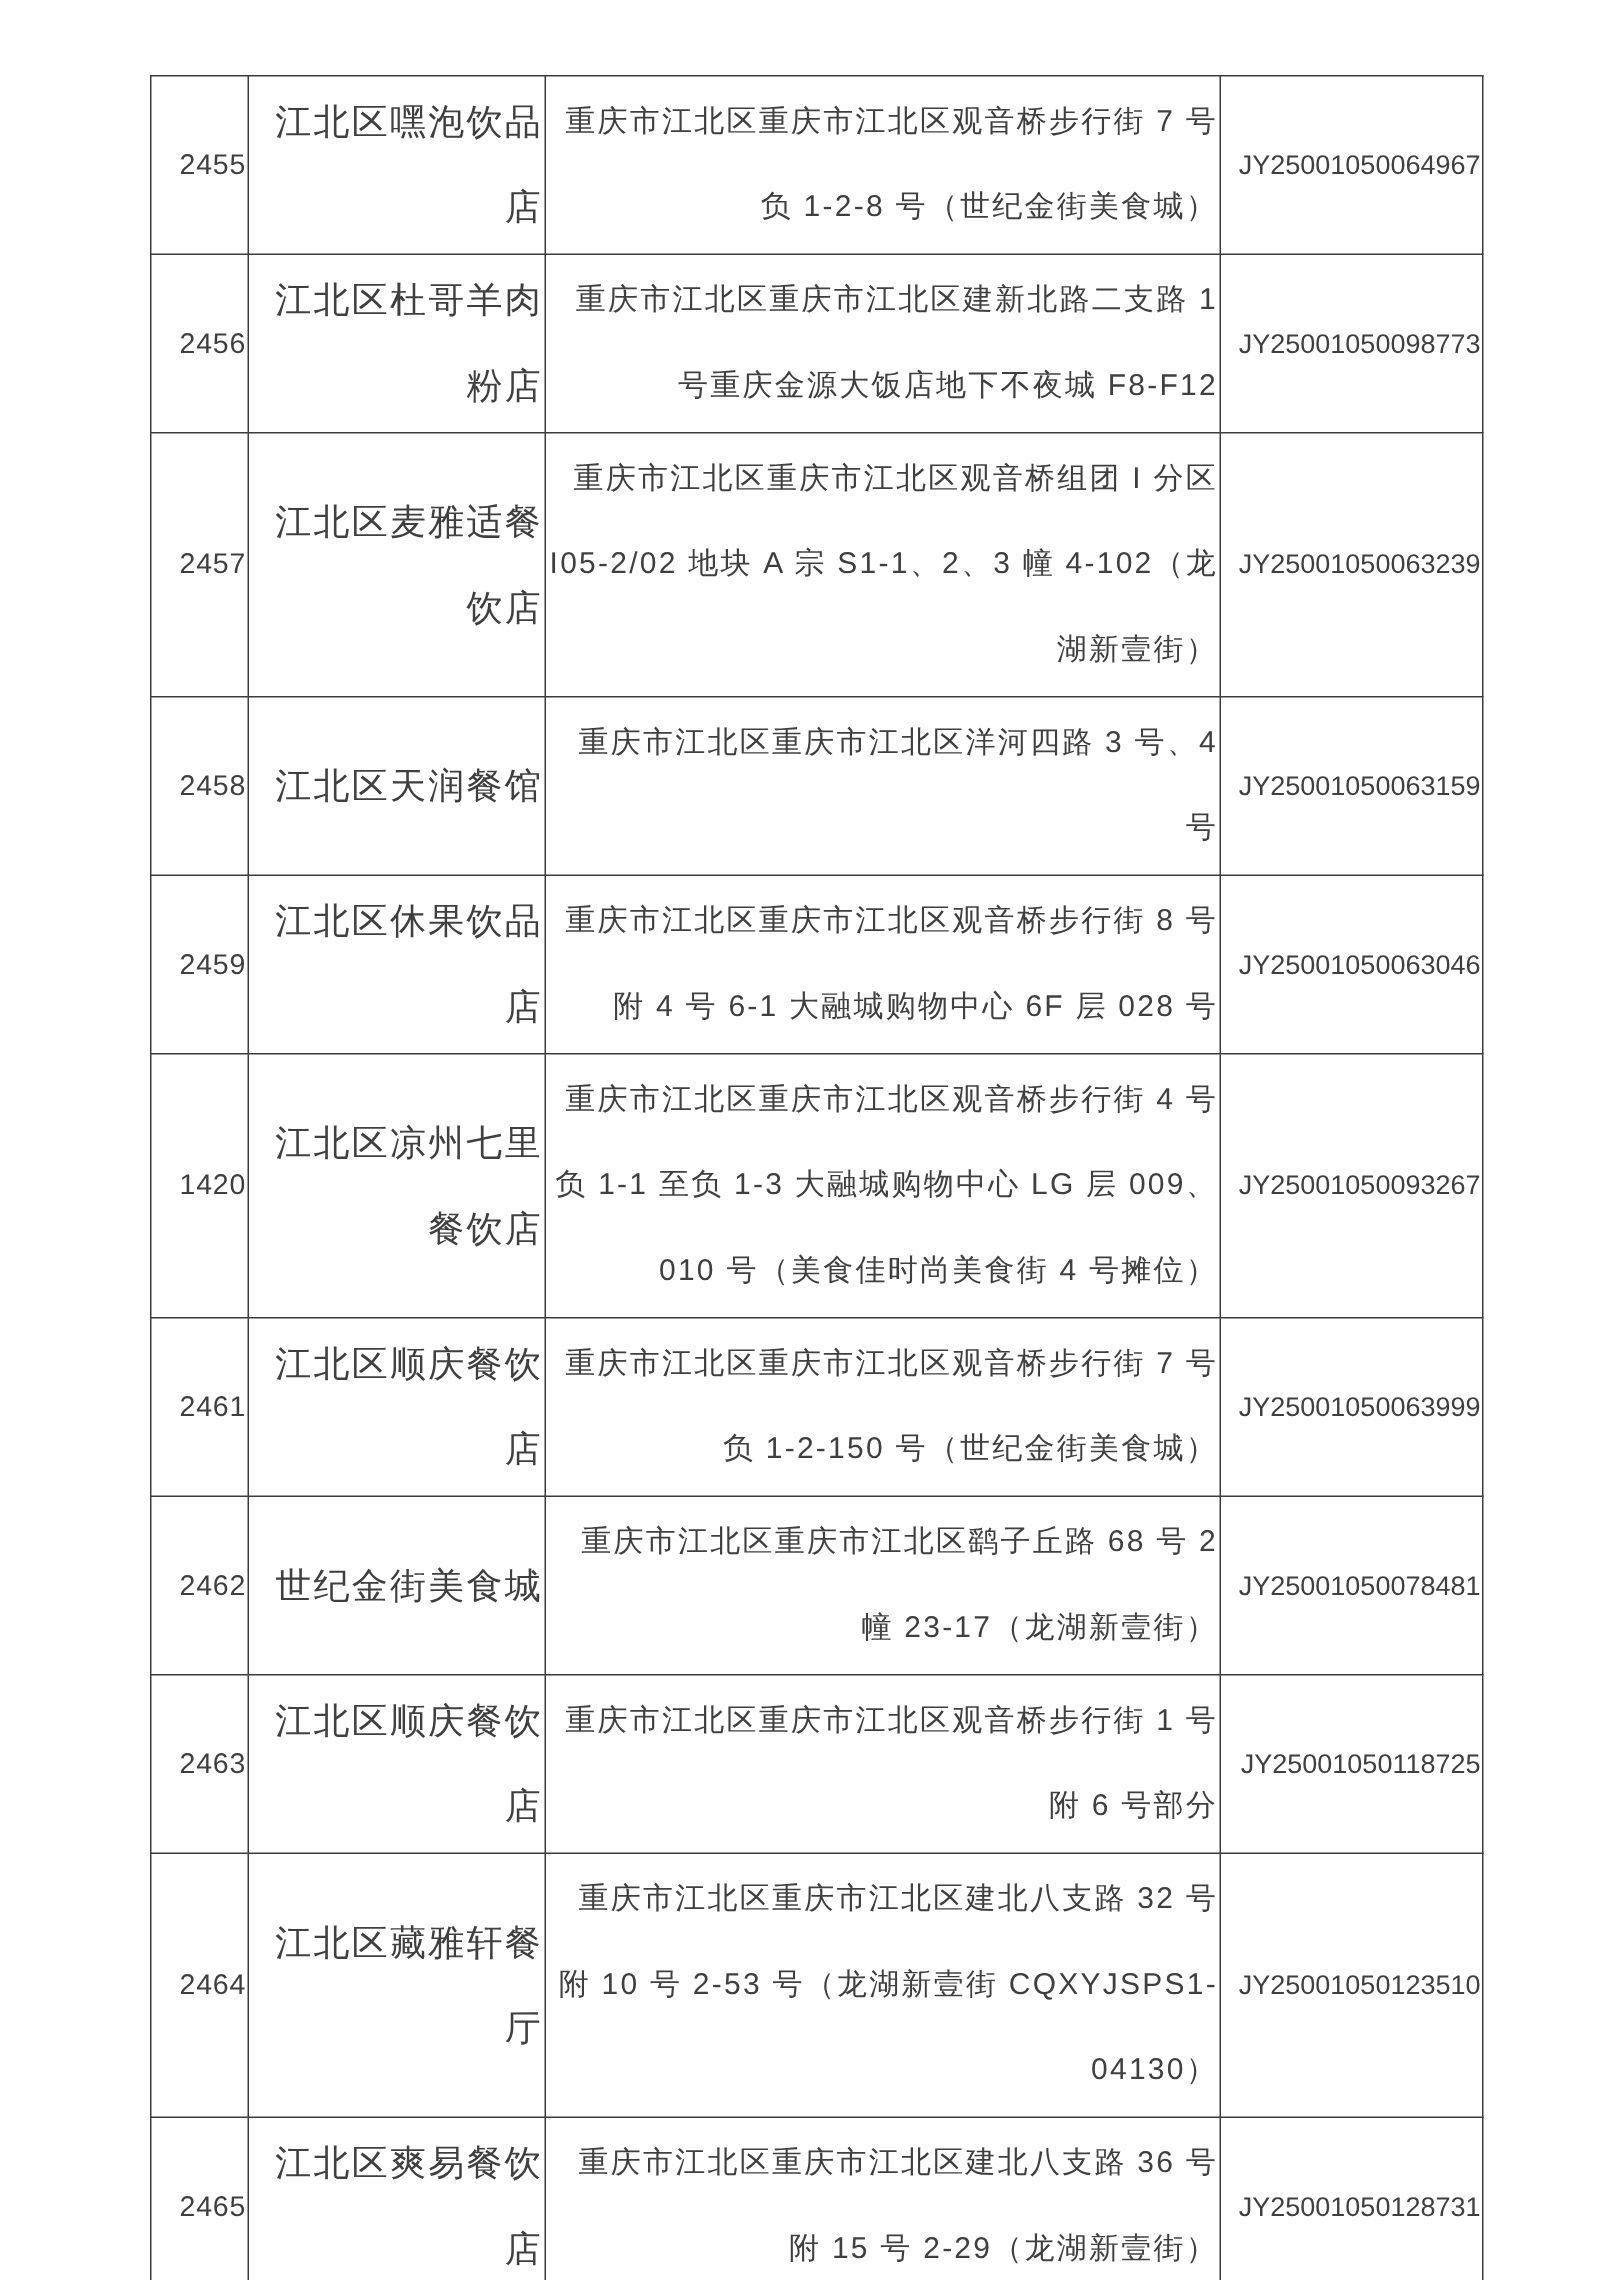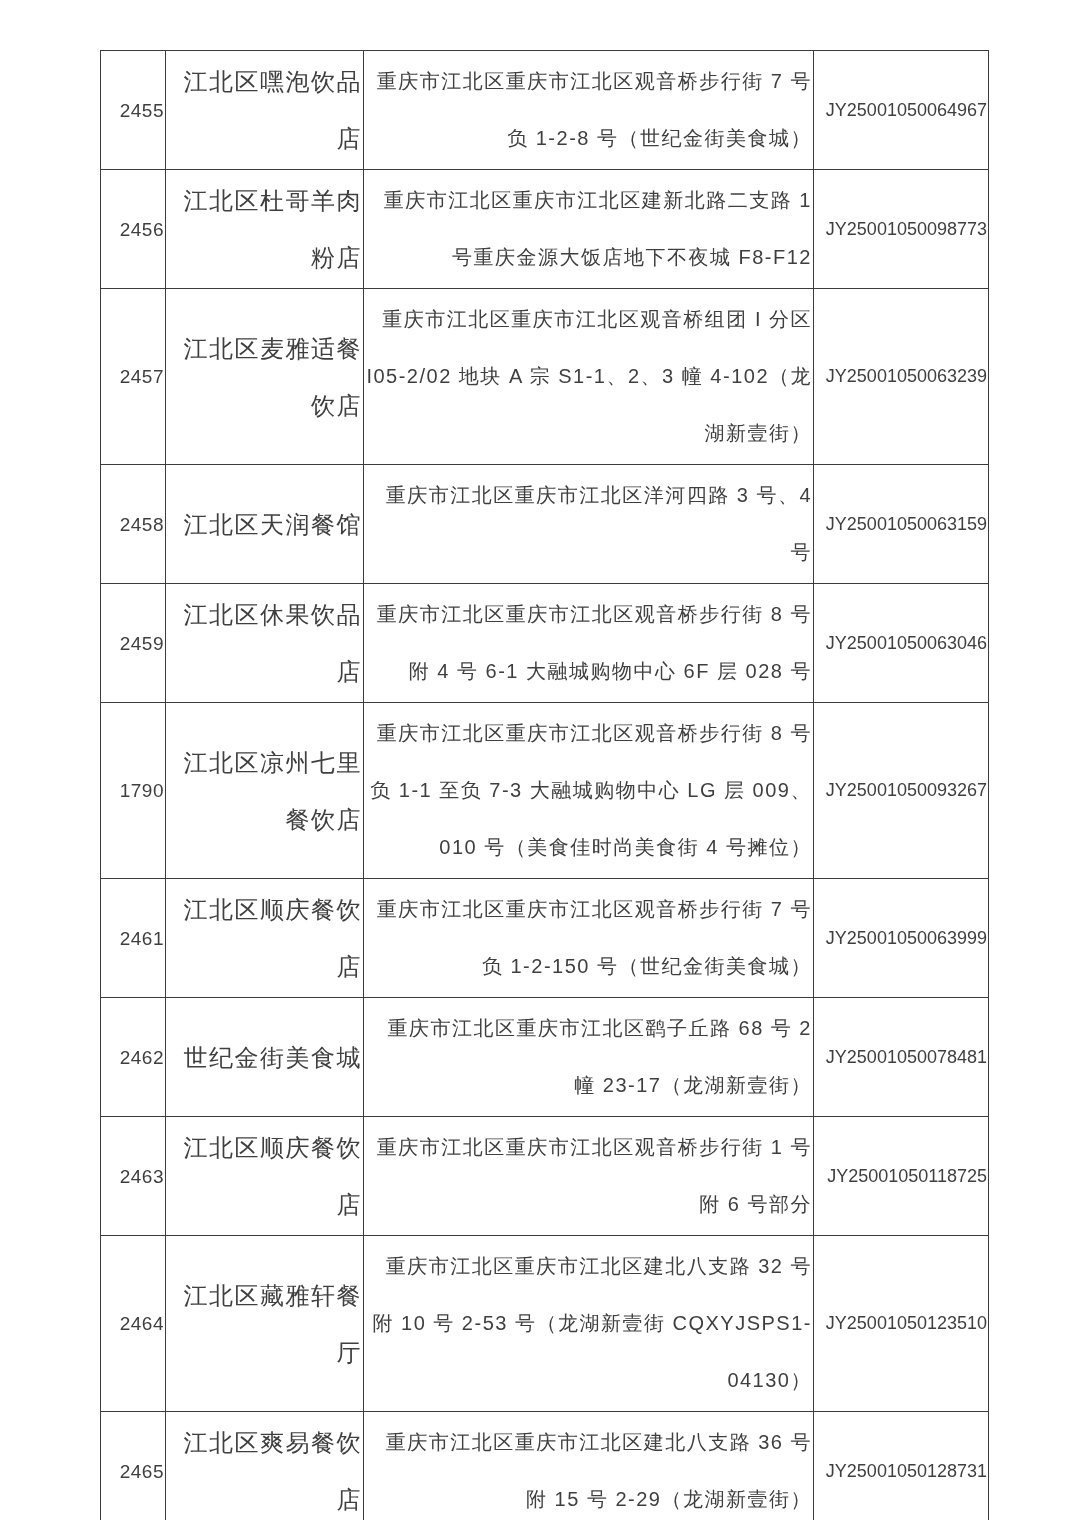--- a/index.html
+++ b/index.html
@@ -96,23 +96,23 @@
     <td class="address">重庆市江北区重庆市江北区洋河四路 3 号、4 号</td>
     <td class="license">JY25001050063159</td>
   </tr>
         <tr>
     <td class="seq">2459</td>
     <td class="name">江北区休果饮品店</td>
     <td class="address">重庆市江北区重庆市江北区观音桥步行街 8 号附 4 号 6-1 大融城购物中心 6F 层 028 号</td>
     <td class="license">JY25001050063046</td>
   </tr>
         <tr>
-    <td class="seq">1790</td>
+    <td class="seq">1420</td>
     <td class="name">江北区凉州七里餐饮店</td>
-    <td class="address">重庆市江北区重庆市江北区观音桥步行街 8 号负 1-1 至负 7-3 大融城购物中心 LG 层 009、010 号（美食佳时尚美食街 4 号摊位）</td>
+    <td class="address">重庆市江北区重庆市江北区观音桥步行街 4 号负 1-1 至负 1-3 大融城购物中心 LG 层 009、010 号（美食佳时尚美食街 4 号摊位）</td>
     <td class="license">JY25001050093267</td>
   </tr>
         <tr>
     <td class="seq">2461</td>
     <td class="name">江北区顺庆餐饮店</td>
     <td class="address">重庆市江北区重庆市江北区观音桥步行街 7 号负 1-2-150 号（世纪金街美食城）</td>
     <td class="license">JY25001050063999</td>
   </tr>
         <tr>
     <td class="seq">2462</td>

